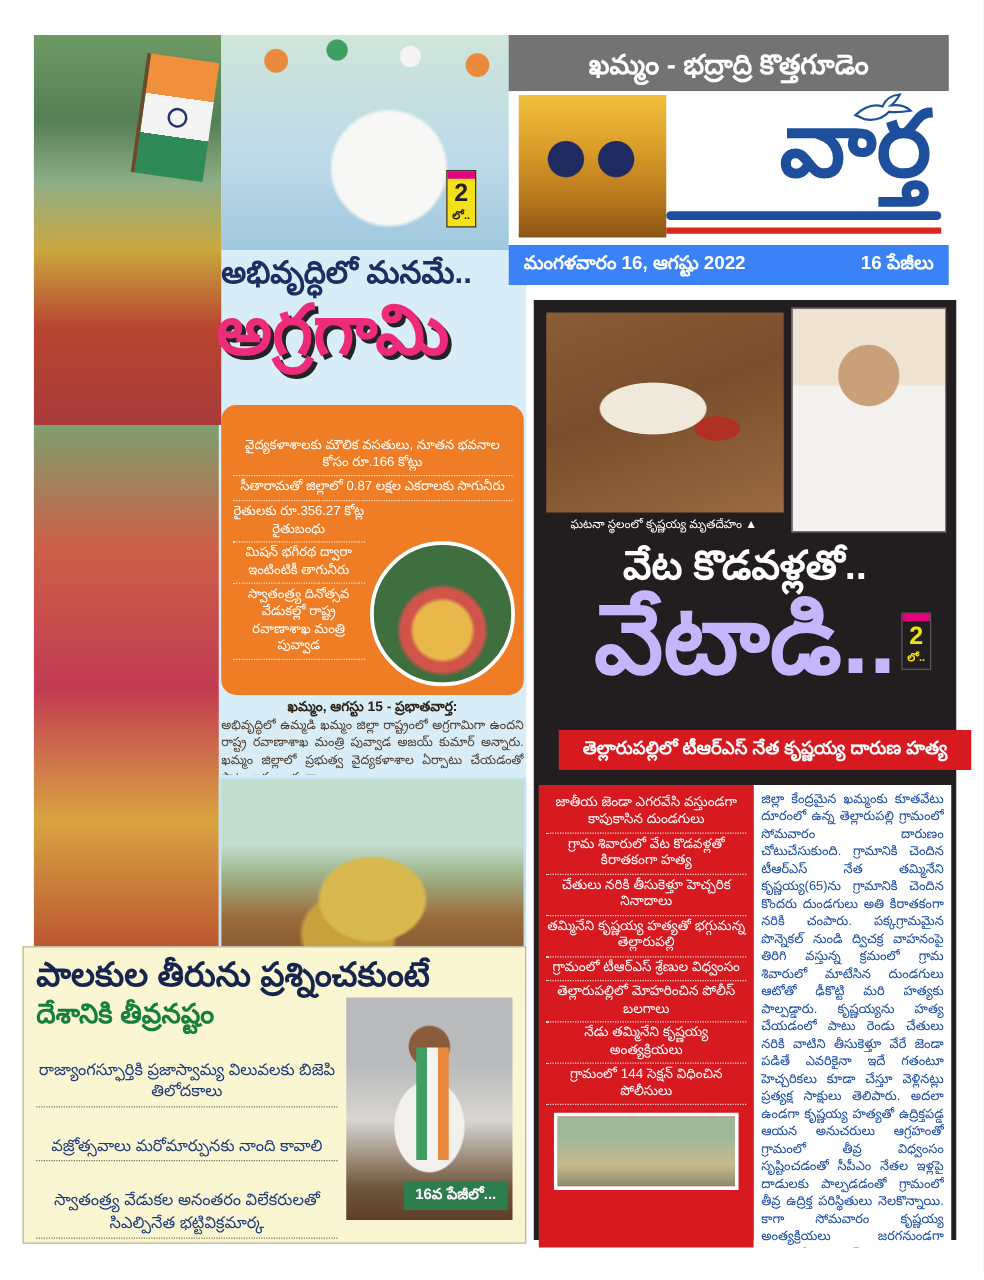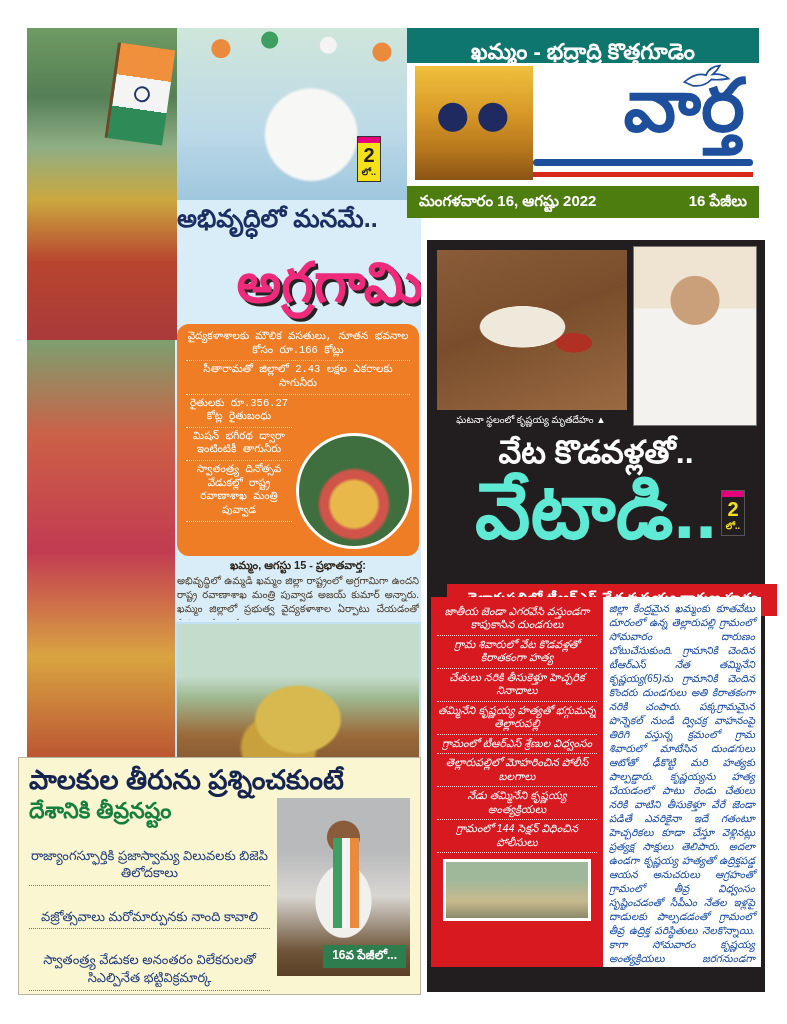--- a/index.html
+++ b/index.html
@@ -28,80 +28,80 @@
       radial-gradient(circle at 84% 14%, #e98a3c 0 9px, transparent 10px),
       radial-gradient(circle at 55% 62%, #f7f7f5 0 26%, transparent 28%),
       linear-gradient(180deg,#cfe6da 0%,#bcd9e8 60%,#9fc7de 100%); }
   .page-badge { position:absolute; width:24px; height:46px; background:#f5e11a; border:1px solid #333; }
   .page-badge .bar { height:6px; background:#e5007e; }
   .page-badge .num { display:block; text-align:center; font-size:20px; font-weight:bold; color:#222; line-height:24px; }
   .page-badge .suf { display:block; text-align:center; font-size:9px; font-weight:bold; color:#222; }
   .badge-left { left:330px; top:108px; }
   .kicker1 { position:absolute; left:150px; top:176px; width:244px; text-align:left;
     font-size:25px; font-weight:bold; color:#1c2f63; white-space:nowrap; }
-  .headline1 { position:absolute; left:146px; top:208px; width:250px; text-align:right;
+  .headline1 { position:absolute; left:146px; top:208px; width:250px; text-align:left;
     font-size:56px; font-weight:bold; color:#ee2a7b; line-height:1.0;
-    text-shadow:3px 3px 0 #242424; white-space:nowrap;margin-top:19px; }
+    text-shadow:3px 3px 0 #242424; white-space:nowrap; }
   .orange-box { position:absolute; left:150px; top:296px; width:242px; height:232px;
-    background:#ee7d25; border-radius:12px; padding:4px 9px; color:#fff;font-family:Liberation Mono, monospace; }
+    background:#ee7d25; border-radius:12px; padding:24px 9px; color:#fff; }
   .orange-box .pt { font-size:10.5px; line-height:1.3; text-align:center; padding:2px 0 3px;
     border-bottom:1px dotted rgba(255,255,255,.75); }
   .orange-box .pt.narrow { margin-right:118px; }
   .photo-bouquet { right:7px; bottom:7px; width:116px; height:116px; border-radius:50%; border:3px solid #fff;
     background:radial-gradient(circle at 50% 62%, #e8b84b 0 26%, #d0544a 30% 38%, #3f6e3f 42% 100%); }
   .dateline1 { position:absolute; left:150px; top:531px; width:242px; text-align:center;
     font-size:11px; font-weight:bold; color:#2e2417; }
   .body1 { position:absolute; left:150px; top:546px; width:242px; height:46px; overflow:hidden;
     font-size:10px; color:#4c3d2c; text-align:justify; line-height:1.4; }
   .photo-parade { left:148px; top:594px; width:246px; height:158px; border:2px solid #bfe2f4;
     background:
       radial-gradient(ellipse at 50% 62%, #d8b94f 0 24%, transparent 26%),
       radial-gradient(ellipse at 42% 80%, #c8a03c 0 18%, transparent 20%),
       linear-gradient(180deg,#c3dccb 0 34%,#9fb88f 48%,#9a6a3a 72%,#7d512c 100%); }
 
   
   .masthead { position:absolute; left:407px; top:28px; width:352px; }
-  .m-band1 { height:35px; background:#0f766e; color:#fff; text-align:center;
+  .m-band1 { height:45px; background:#737373; color:#fff; text-align:center;
     font-size:22px; font-weight:bold; line-height:47px; white-space:nowrap; overflow:hidden; }
   .m-mid { position:relative; height:123px; background:#fff; }
   .photo-deity { left:8px; top:3px; width:118px; height:114px;
     background:
       radial-gradient(circle at 32% 45%, #1e2a60 0 14px, transparent 15px),
       radial-gradient(circle at 66% 45%, #1e2a60 0 14px, transparent 15px),
       linear-gradient(180deg,#f0c03c 0%,#d89a28 40%,#b4751c 75%,#8a5414 100%); }
   .paper-name { position:absolute; right:14px; top:4px; font-size:74px; line-height:1.05;
     font-weight:bold; color:#1d4f9c; }
   .dove { position:absolute; right:26px; top:0; }
   .rule-blue { position:absolute; right:6px; bottom:20px; width:220px; height:7px; background:#1d4f9c; border-radius:4px; }
   .rule-red  { position:absolute; right:6px; bottom:9px;  width:220px; height:5px; background:#d8281c; }
-  .m-band2 { height:32px; background:#4d7c0f; color:#fff; display:flex; justify-content:space-between;
+  .m-band2 { height:32px; background:#3b82f6; color:#fff; display:flex; justify-content:space-between;
     align-items:center; padding:0 12px; font-size:15px; font-weight:bold; }
 
   
   .crime-panel { position:absolute; left:427px; top:240px; width:338px; height:752px; background:#221e1f; }
   .photo-crime { left:10px; top:10px; width:190px; height:160px;
     background:
       radial-gradient(ellipse 70px 34px at 45% 48%, #efe9dc 0 60%, transparent 62%),
       radial-gradient(ellipse 30px 16px at 72% 58%, #b03024 0 60%, transparent 62%),
       linear-gradient(160deg,#8a5c38 0%,#7a4e2c 45%,#9a6a42 100%); }
   .crime-caption { position:absolute; left:4px; top:174px; width:200px; color:#fff;
     font-size:9.5px; text-align:center; }
   .photo-portrait { left:206px; top:6px; width:124px; height:180px; border:1px solid #777;
     background:
       radial-gradient(circle at 50% 30%, #caa07a 0 24px, transparent 25px),
       linear-gradient(180deg,#efe3d2 0 34%,#f4f2ee 35% 100%); }
   .kicker2 { position:absolute; left:0; top:194px; width:100%; text-align:center;
     color:#fff; font-size:32px; font-weight:bold; white-space:nowrap; }
   .headline2 { position:absolute; left:0; top:232px; width:100%; text-align:center;
-    color:#5eead4; font-size:78px; font-weight:bold; line-height:1.0; white-space:nowrap; }
+    color:#c4b5fd; font-size:78px; font-weight:bold; line-height:1.0; white-space:nowrap; }
   .badge-right { left:294px; top:250px; background:#221e1f; border:1px solid #555; }
   .badge-right .num, .badge-right .suf { color:#f5e11a; }
   .red-subhead { position:absolute; left:20px; top:344px; width:330px; background:#d71920;
     color:#fff; font-weight:bold; font-size:14.5px; text-align:center; padding:6px 2px; white-space:nowrap; overflow:hidden; }
-  .cols { position:absolute; left:4px; top:357px; width:330px; height:370px; display:flex;font-style:italic; }
+  .cols { position:absolute; left:4px; top:388px; width:330px; height:370px; display:flex; }
   .red-col { width:172px; background:#d71920; padding:6px 6px 4px; color:#fff; overflow:hidden; }
   .red-col .hl { font-size:10.8px; line-height:1.25; text-align:center; padding:2px 0 3px;
     border-bottom:1px dotted rgba(255,255,255,.8); }
   .photo-police { position:relative; margin:6px auto 0; width:148px; height:62px; border:3px solid #fff; outline:2px solid #d71920;
     background:linear-gradient(180deg,#9fb89a 0 30%,#c8b98e 70%,#8a8a6a 100%); }
   .white-col { flex:1; background:#fff; padding:5px 6px; color:#164aa5;
     font-size:10.3px; line-height:1.36; text-align:justify; overflow:hidden; }
 
   
   .secondary { position:absolute; left:18px; top:757px; width:403px; height:238px;
@@ -140,21 +140,21 @@
       <div class="bar"></div>
       <span class="num">2</span>
       <span class="suf">లో..</span>
     </div>
 
     <div class="kicker1">అభివృద్ధిలో మనమే..</div>
     <div class="headline1">అగ్రగామి</div>
 
     <div class="orange-box">
       <div class="pt">వైద్యకళాశాలకు మౌలిక వసతులు, నూతన భవనాల కోసం రూ.166 కోట్లు</div>
-      <div class="pt">సీతారామతో జిల్లాలో 2.43 లక్షల ఎకరాలకు సాగునీరు</div>
+      <div class="pt">సీతారామతో జిల్లాలో 0.87 లక్షల ఎకరాలకు సాగునీరు</div>
       <div class="pt narrow">రైతులకు రూ.356.27 కోట్ల రైతుబంధు</div>
       <div class="pt narrow">మిషన్ భగీరథ ద్వారా ఇంటింటికీ తాగునీరు</div>
       <div class="pt narrow">స్వాతంత్ర్య దినోత్సవ వేడుకల్లో రాష్ట్ర రవాణాశాఖ మంత్రి పువ్వాడ</div>
       <div class="ph photo-bouquet"></div>
     </div>
 
     <div class="dateline1">ఖమ్మం, ఆగస్టు 15 - ప్రభాతవార్త:</div>
     <div class="body1">అభివృద్ధిలో ఉమ్మడి ఖమ్మం జిల్లా రాష్ట్రంలో అగ్రగామిగా ఉందని రాష్ట్ర రవాణాశాఖ మంత్రి పువ్వాడ అజయ్ కుమార్ అన్నారు. ఖమ్మం జిల్లాలో ప్రభుత్వ వైద్యకళాశాల ఏర్పాటు చేయడంతో పాటు అనుబంధంగా</div>
     <div class="ph photo-parade"></div>
   </div>

